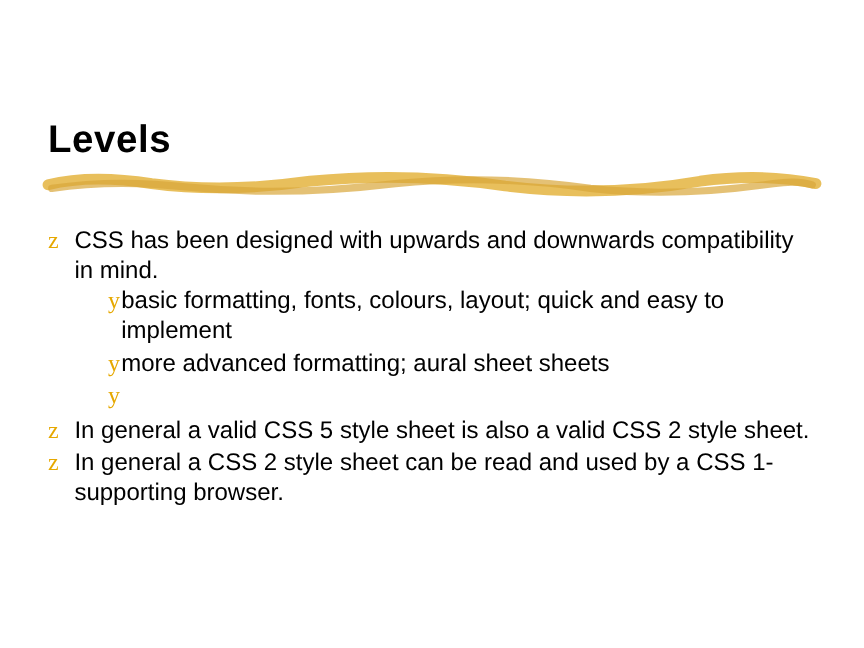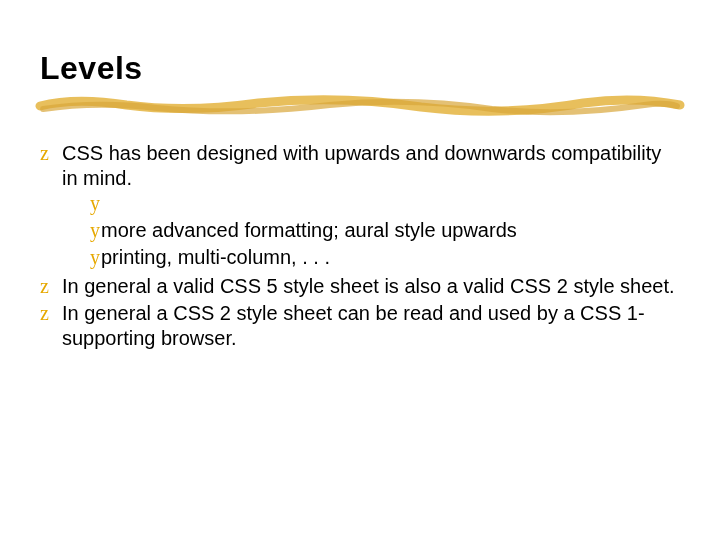--- a/index.html
+++ b/index.html
@@ -14,20 +14,21 @@
   }
   .slide {
     padding: 50px 40px 40px 40px;
   }
   .title {
     font-size: 32px;
     font-weight: 900;
     font-family: "Arial Black", Arial, sans-serif;
     letter-spacing: 0.5px;
     margin-bottom: 4px;
+    margin-top: 48px;
   }
   .underline {
     position: relative;
     height: 30px;
     margin-bottom: 20px;
     margin-left: -5px;
     margin-right: -5px;
   }
   .underline svg {
     width: 100%;
@@ -86,28 +87,28 @@
 
   <div class="content">
 
     <div class="bullet-row">
       <span class="bullet-z">z</span>
       <div class="bullet-text">
         <span>CSS has been designed with upwards and downwards compatibility in mind.</span>
         <div class="sub-list">
           <div class="sub-row">
             <span class="bullet-y">y</span>
+              <span class="sub-text"> basic formatting, fonts, colours, layout; quick and easy to implement</span>
           </div>
           <div class="sub-row">
             <span class="bullet-y">y</span>
-              <span class="sub-text"> more advanced formatting; aural style upwards</span>
+              <span class="sub-text"> more advanced formatting; aural sheet sheets</span>
           </div>
           <div class="sub-row">
             <span class="bullet-y">y</span>
-              <span class="sub-text"> printing, multi-column, . . .</span>
           </div>
         </div>
       </div>
     </div>
 
     <div class="bullet-row">
       <span class="bullet-z">z</span>
       <div class="bullet-text">In general a valid CSS 5 style sheet is also a valid CSS 2 style sheet.</div>
     </div>
 

